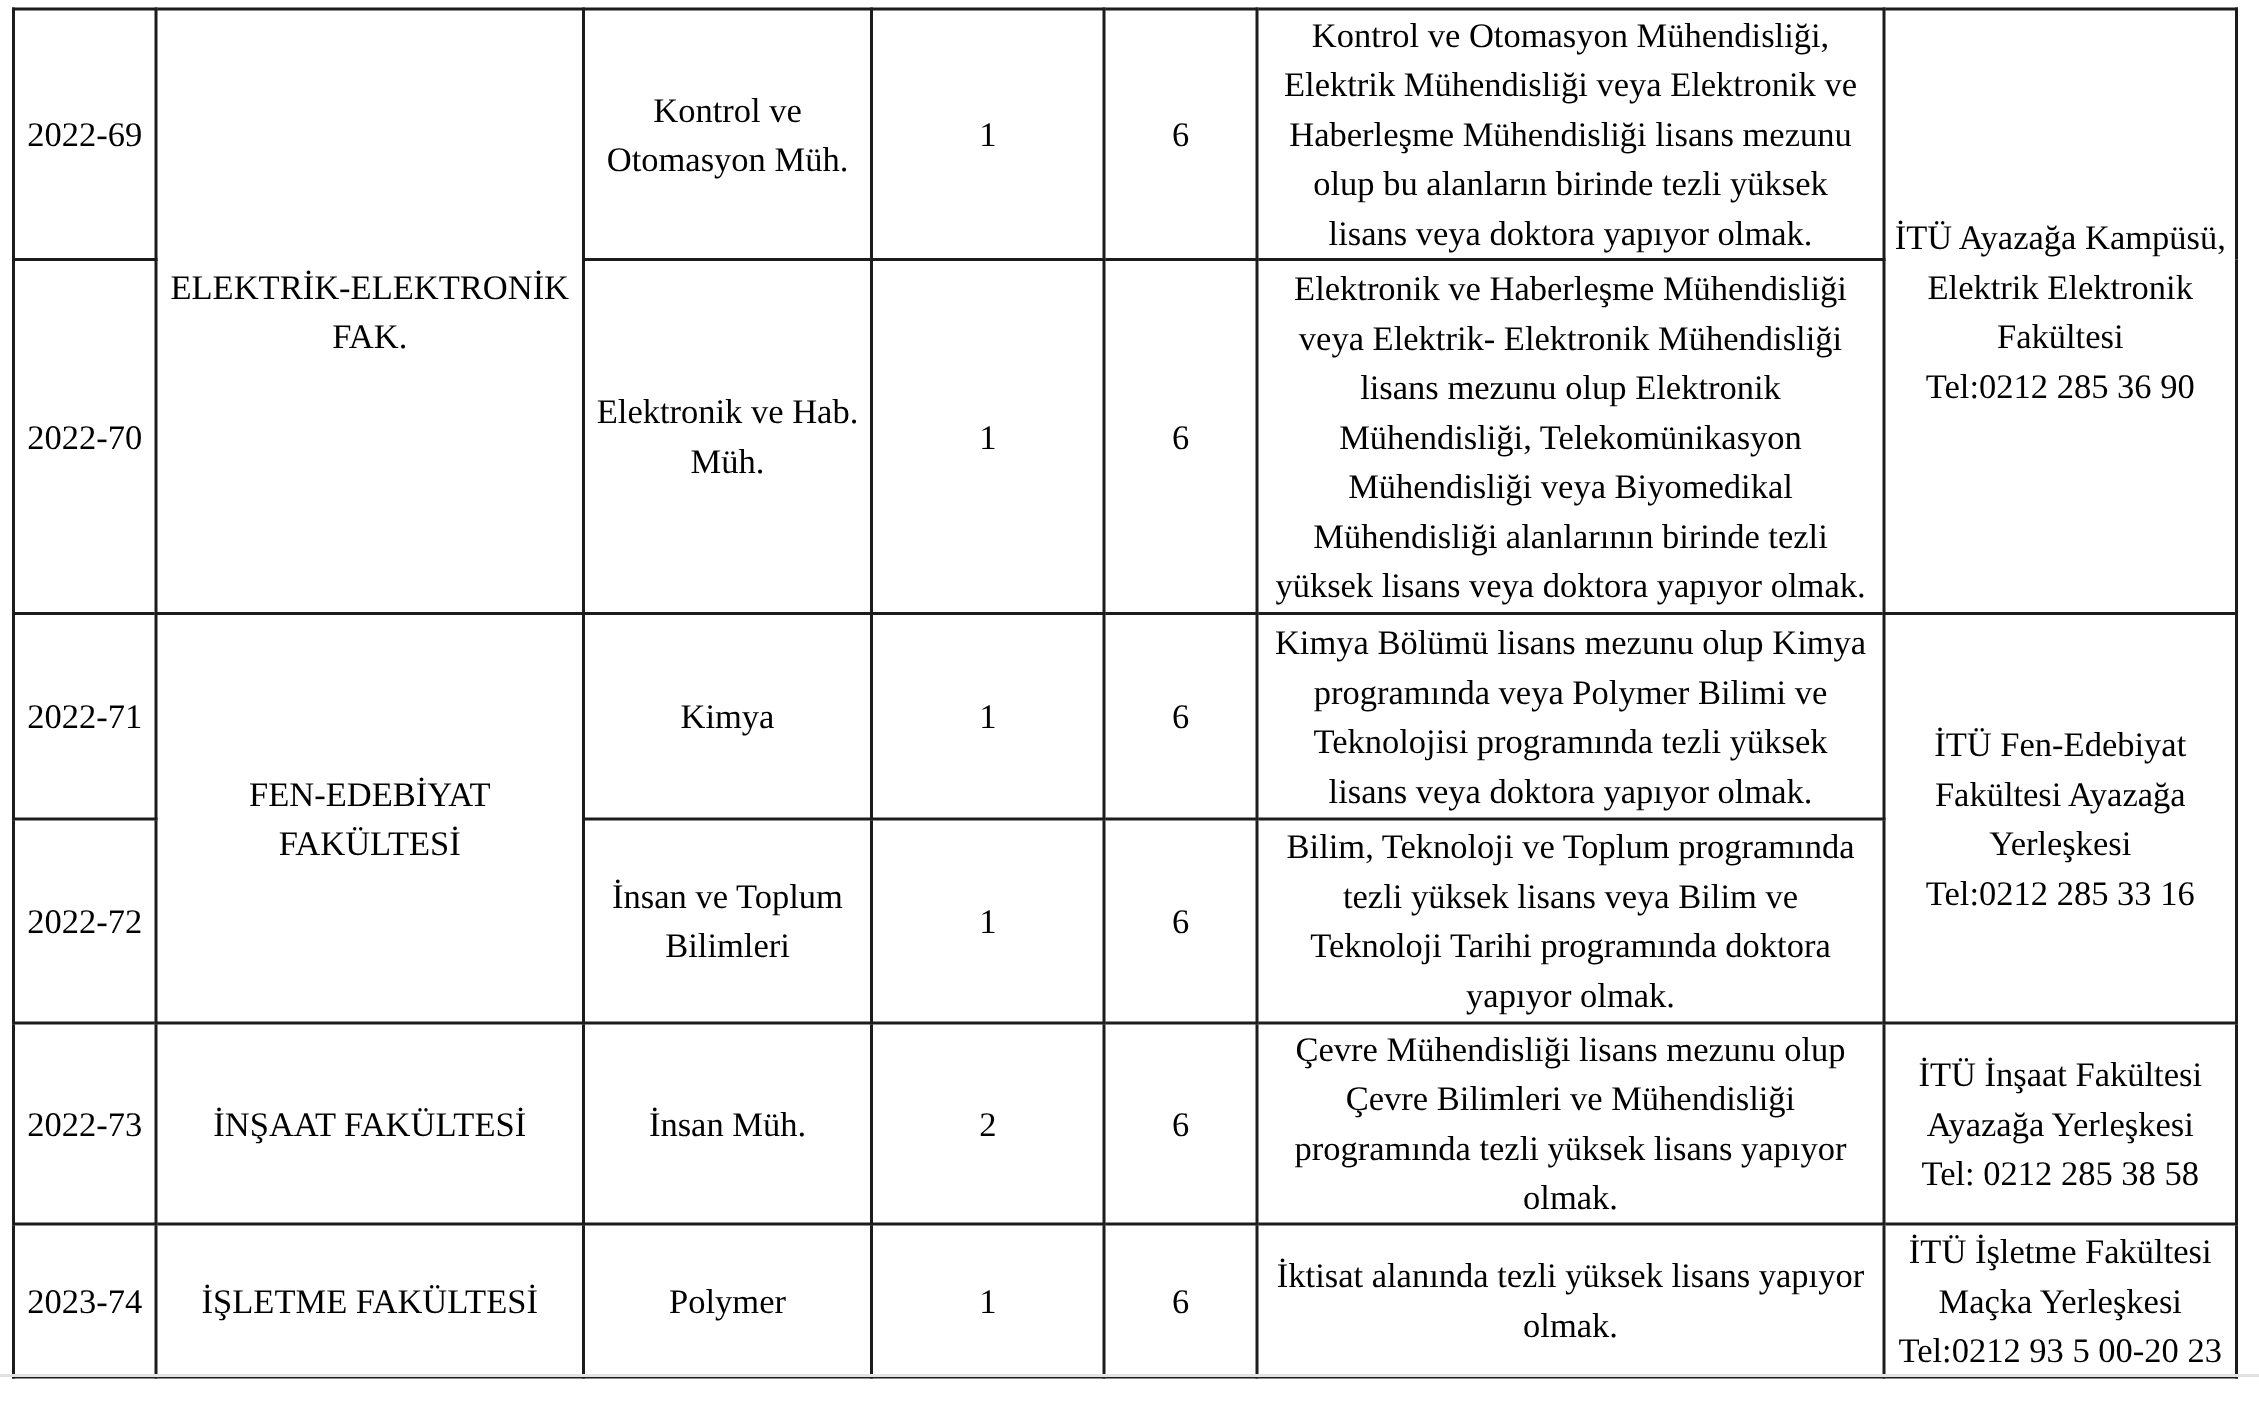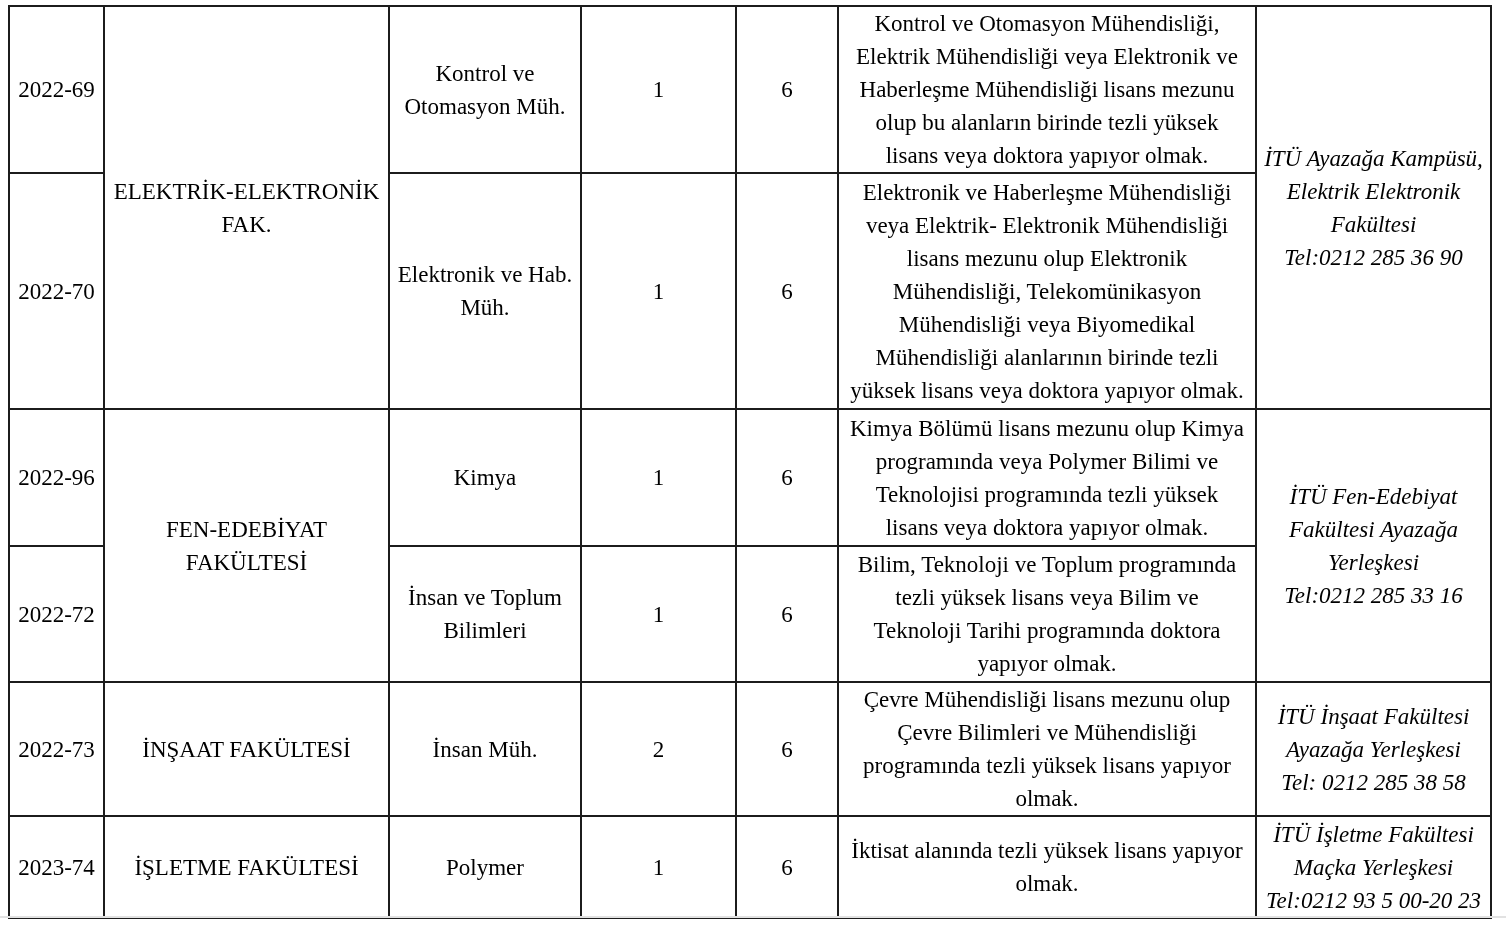--- a/index.html
+++ b/index.html
@@ -31,21 +31,20 @@
     white-space: pre-line;
     overflow: hidden;
     margin-top: 28px;
   }
   td.cell-req {
     text-align: left;
     padding: 0 2px 0 5px;
   }
   td.cell-contact {
     padding: 0 1px;
-    font-style: italic;
   }
   .page-divider {
     position: absolute;
     left: 0; top: 916px;
     width: 1506px; height: 2px;
     background: #e2e2e2;
   }
 </style>
 </head>
 <body>
@@ -92,21 +91,21 @@
       <td class="cell-req">Elektronik ve Haberleşme Mühendisliği
 veya Elektrik- Elektronik Mühendisliği
 lisans mezunu olup Elektronik
 Mühendisliği, Telekomünikasyon
 Mühendisliği veya Biyomedikal
 Mühendisliği alanlarının birinde tezli
 yüksek lisans veya doktora yapıyor olmak.</td>
     </tr>
 
     <tr style="height:137px">
-      <td class="cell-code">2022-96</td>
+      <td class="cell-code">2022-71</td>
       <td class="cell-faculty" rowspan="2">FEN-EDEBİYAT
 FAKÜLTESİ</td>
       <td class="cell-dept">Kimya</td>
       <td class="cell-quota">1</td>
       <td class="cell-duration">6</td>
       <td class="cell-req">Kimya Bölümü lisans mezunu olup Kimya
 programında veya Polymer Bilimi ve
 Teknolojisi programında tezli yüksek
 lisans veya doktora yapıyor olmak.</td>
       <td class="cell-contact" rowspan="2">İTÜ Fen-Edebiyat

